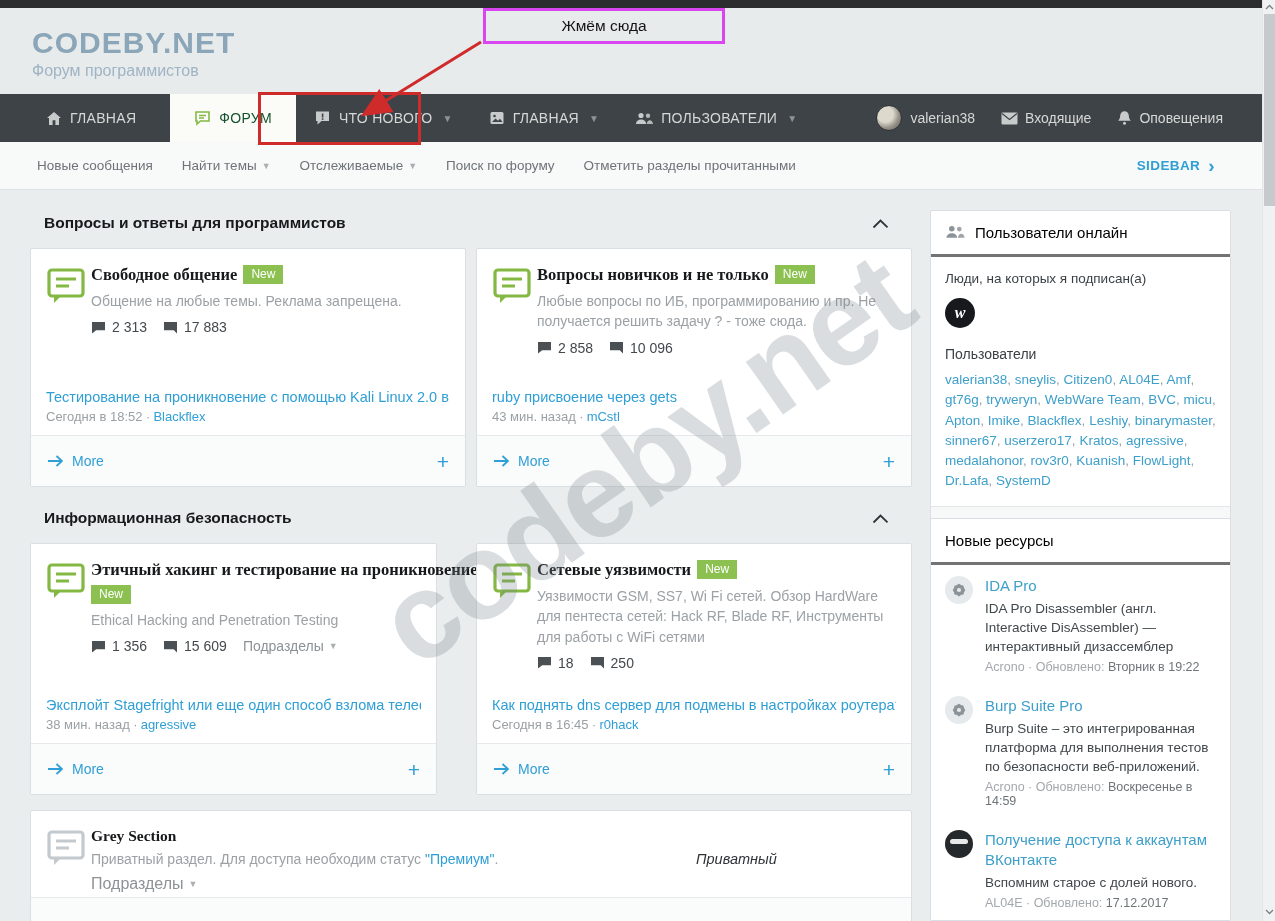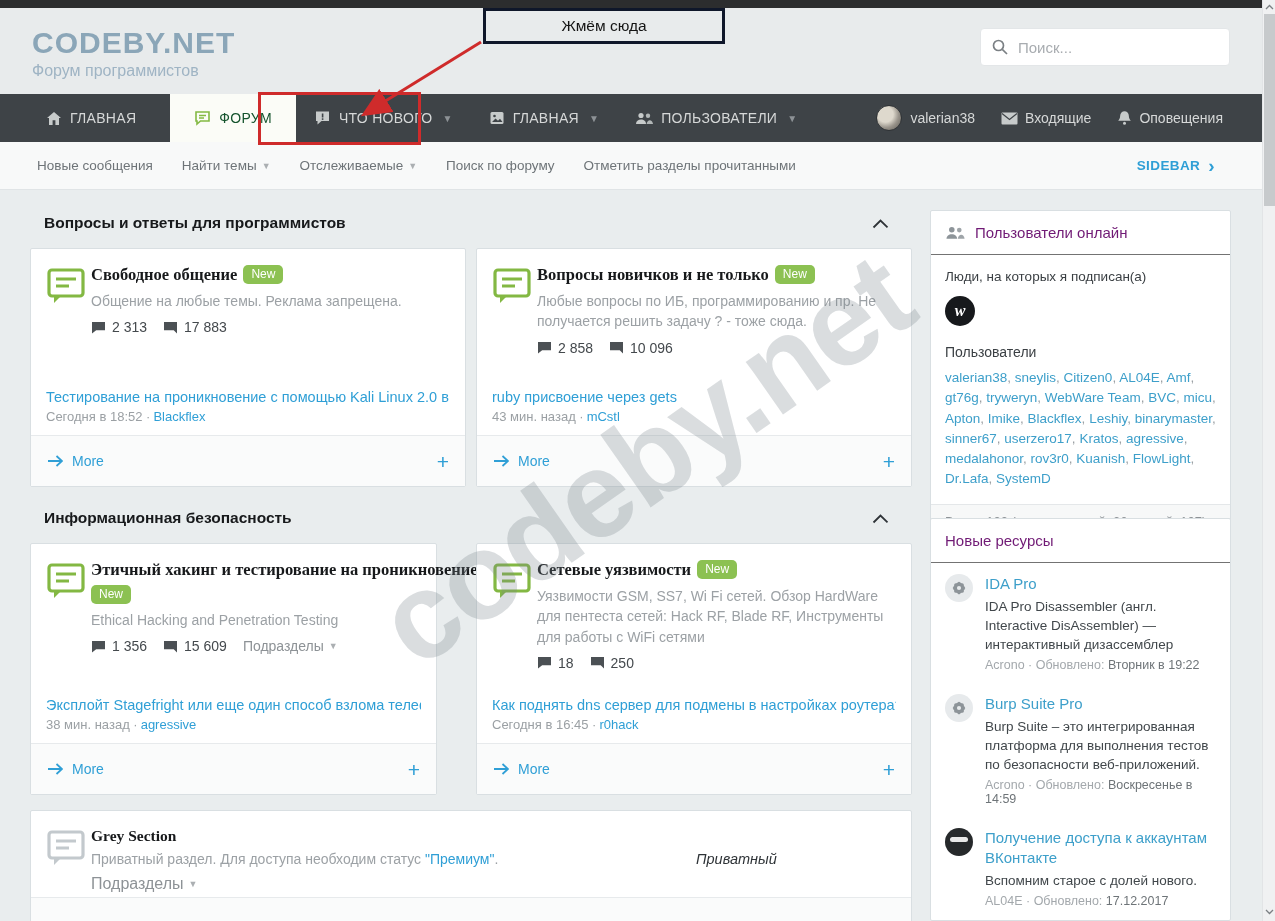--- a/index.html
+++ b/index.html
@@ -46,21 +46,21 @@
   .card { position:absolute; background:#ffffff; border:1px solid #d9dfe2; border-radius:2px; }
   .card1 { left:30px; top:248px; width:436px; height:239px; }
   .card2 { left:476px; top:248px; width:436px; height:239px; }
   .card3 { left:30px; top:543px; width:407px; height:252px; }
   .card4 { left:476px; top:543px; width:436px; height:252px; }
   .card5 { left:30px; top:810px; width:882px; height:140px; }
   .node-icon { position:absolute; left:16px; top:18px; }
   .node-body { margin:16px 16px 0 60px; }
   .node-title { font-family:"Liberation Serif","DejaVu Serif",serif; font-size:16.5px; font-weight:bold; color:#17191b; text-decoration:none; white-space:nowrap; cursor:pointer; }
   .node-title.plain { font-size:15.5px; }
-  .new-badge { display:inline-block; background:#8cc152; color:#ffffff; font-size:12px; padding:2px 8px 3px; border-radius:5px; margin-left:6px; vertical-align:2px; }
+  .new-badge { display:inline-block; background:#8cc152; color:#ffffff; font-size:12px; padding:2px 8px 3px; border-radius:0; margin-left:6px; vertical-align:2px; }
   .badge-row { margin-top:5px; }
   .badge-row .new-badge { margin-left:0; }
   .node-desc { margin-top:6px; font-size:14px; color:#9ca1a5; line-height:1.45; }
   .node-stats { margin-top:8px; display:flex; align-items:center; gap:16px; font-size:14px; color:#44494d; }
   .stat { display:flex; align-items:center; gap:6px; }
   .stat svg { color:#4b5054; }
   .subforums { color:#8d9296; display:flex; align-items:center; gap:5px; cursor:pointer; }
   .node-latest { position:absolute; left:15px; right:15px; bottom:62px; }
   .latest-link { display:block; font-size:14.5px; color:#2f9fd6; text-decoration:none; white-space:nowrap; overflow:hidden; cursor:pointer; }
   .latest-meta { margin-top:4px; font-size:13px; color:#9ba0a4; }
@@ -74,21 +74,21 @@
   .grey-desc a { color:#2f9fd6; text-decoration:none; cursor:pointer; }
   .private-label { position:absolute; left:665px; top:40px; font-style:italic; font-size:14.5px; color:#2e3337; }
   .grey-divider { position:absolute; left:0; top:86px; right:0; border-top:1px solid #e7eaec; }
   .grey-footer { position:absolute; left:0; top:87px; right:0; bottom:0; background:#fafbfb; }
   .node-sub-row { margin-top:8px; }
 
   
   .sb-block { position:absolute; left:930px; width:301px; background:#ffffff; border:1px solid #d9dfe2; border-radius:2px; }
   .sb1 { top:210px; }
   .sb2 { top:518px; height:403px; overflow:hidden; }
-  .sb-header { padding:13px 14px; border-bottom:1px solid #737373; display:flex; align-items:center; gap:10px; font-size:15px; color:#701a75; }
+  .sb-header { padding:13px 14px; border-bottom:3px solid #737373; display:flex; gap:10px; font-size:15px; color:#000000; }
   .sb-header svg { color:#8d9499; }
   .sb-body { padding:14px; }
   .followed-label { font-size:13.5px; color:#3a3f43; }
   .followed-avatar { margin-top:12px; width:30px; height:30px; border-radius:50%; background:#17191c; color:#ffffff; display:flex; align-items:center; justify-content:center; font-family:"Liberation Serif","DejaVu Serif",serif; font-style:italic; font-weight:bold; font-size:16px; cursor:pointer; }
   .members-label { margin-top:18px; font-size:14px; color:#3a3f43; }
   .users-list { margin-top:8px; font-size:13.5px; color:#9ba0a4; line-height:1.5; }
   .users-list a { color:#3d9fca; text-decoration:none; cursor:pointer; }
   .sb-footer { background:#f7f8f8; border-top:1px solid #e4e7e9; padding:9px 14px; font-size:13px; color:#8d9296; }
 
   .res-item { display:flex; gap:12px; padding:11px 14px; }
@@ -98,21 +98,21 @@
   .res-content { flex:1; min-width:0; }
   .res-title { font-size:15px; color:#3d9fca; text-decoration:none; line-height:1.35; display:block; cursor:pointer; }
   .res-desc { margin-top:4px; font-size:13.5px; color:#41474b; line-height:1.4; }
   .res-meta { margin-top:3px; font-size:12.5px; color:#a3a8ac; }
   .res-meta .res-time { color:#6e7478; }
 
   
   .watermark { position:absolute; left:295px; top:385px; width:700px; height:150px; line-height:150px; text-align:center; font-size:122px; font-weight:bold; color:rgba(122,134,140,0.28); transform:rotate(-35deg); letter-spacing:-2px; z-index:40; pointer-events:none; }
 
   
-  .ann-box { position:absolute; left:483px; top:8px; width:242px; height:36px; border:3px solid #0f172a; z-index:60; display:flex; align-items:center; justify-content:center; }
+  .ann-box { position:absolute; left:483px; top:8px; width:242px; height:36px; border:3px solid #d946ef; z-index:60; display:flex; align-items:center; justify-content:center; }
   .ann-label { font-size:15.5px; color:#141414; }
   .ann-rect { position:absolute; left:258px; top:92px; width:163px; height:53px; border:3px solid #cf2b2b; z-index:60; }
   .ann-arrow { position:absolute; left:0; top:0; z-index:60; pointer-events:none; }
 
   
   .scrollbar { position:absolute; right:0; top:0; width:13px; height:921px; background:#f0f1f2; border-left:1px solid #e2e4e6; z-index:70; }
   .sb-btn { position:absolute; left:0; width:13px; height:14px; display:flex; align-items:center; justify-content:center; cursor:pointer; }
   .sb-btn.top { top:0; }
   .sb-btn.bottom { bottom:2px; }
   .sb-thumb { position:absolute; left:1px; top:14px; width:11px; height:192px; background:#c7cacc; cursor:pointer; }
@@ -121,27 +121,20 @@
 <body>
 
 <div class="page">
 
   <div class="topstrip"></div>
 
   <div class="header">
     <div class="logo-block">
       <div class="logo">CODEBY.NET</div>
       <div class="tagline">Форум программистов</div>
-    </div>
-    <div class="searchbox">
-      <svg width="18" height="18" viewBox="0 0 18 18">
-          <circle cx="7.5" cy="7.5" r="5" fill="none" stroke="#7b8084" stroke-width="1.7"></circle>
-          <path d="M11.3 11.3 16 16" stroke="#7b8084" stroke-width="1.7"></path>
-        </svg>
-      <input type="text" placeholder="Поиск..." style="">
     </div>
   </div>
 
   <div class="navbar">
     <div class="nav-item first">
       <svg width="16" height="15" viewBox="0 0 16 15">
           <path d="M8 1 15 7h-2v7h-3.6V9.3H6.6V14H3V7H1z" fill="currentColor"></path>
         </svg>
       <span>ГЛАВНАЯ</span>
     </div>

